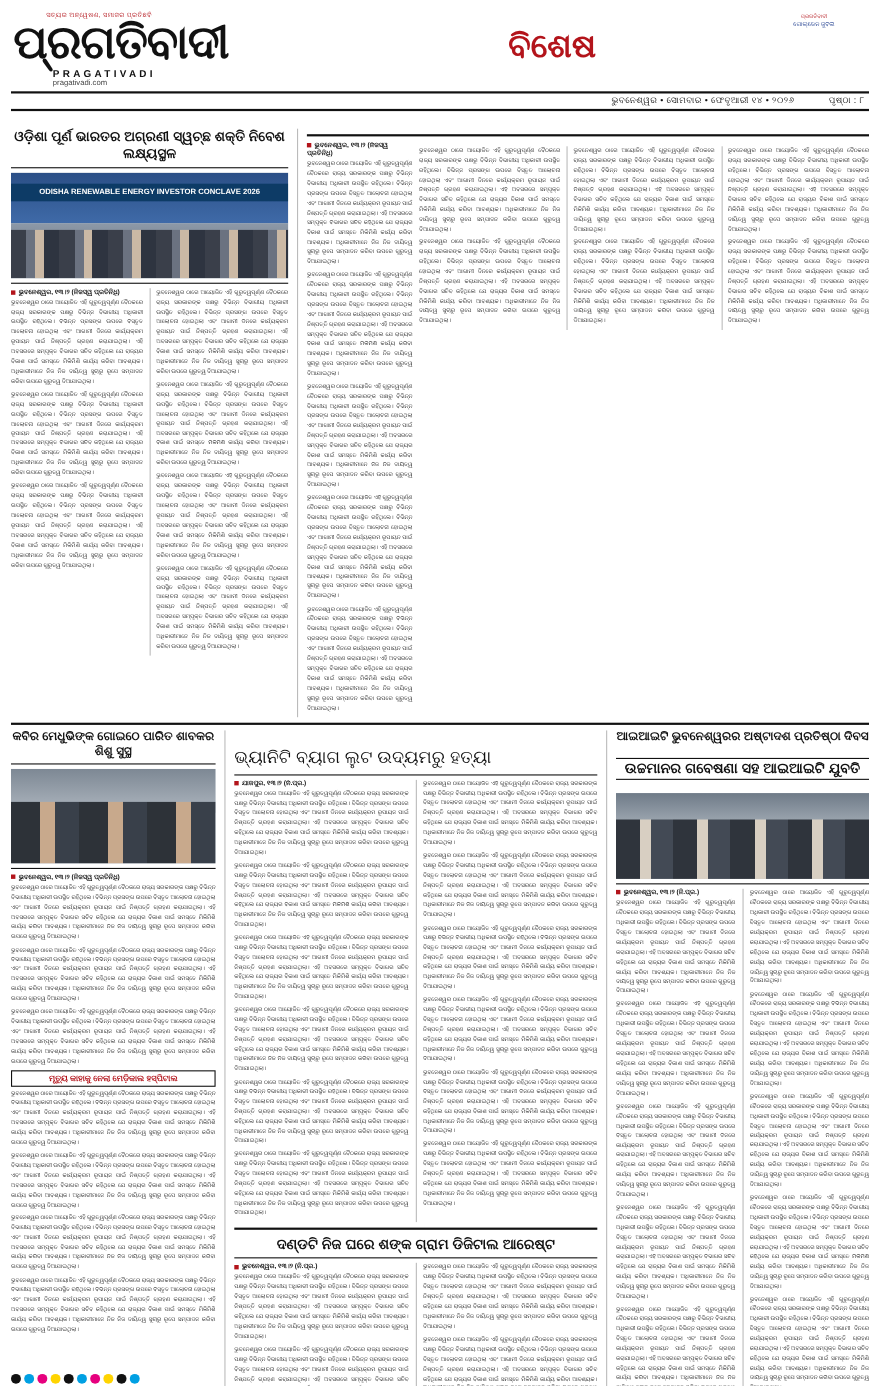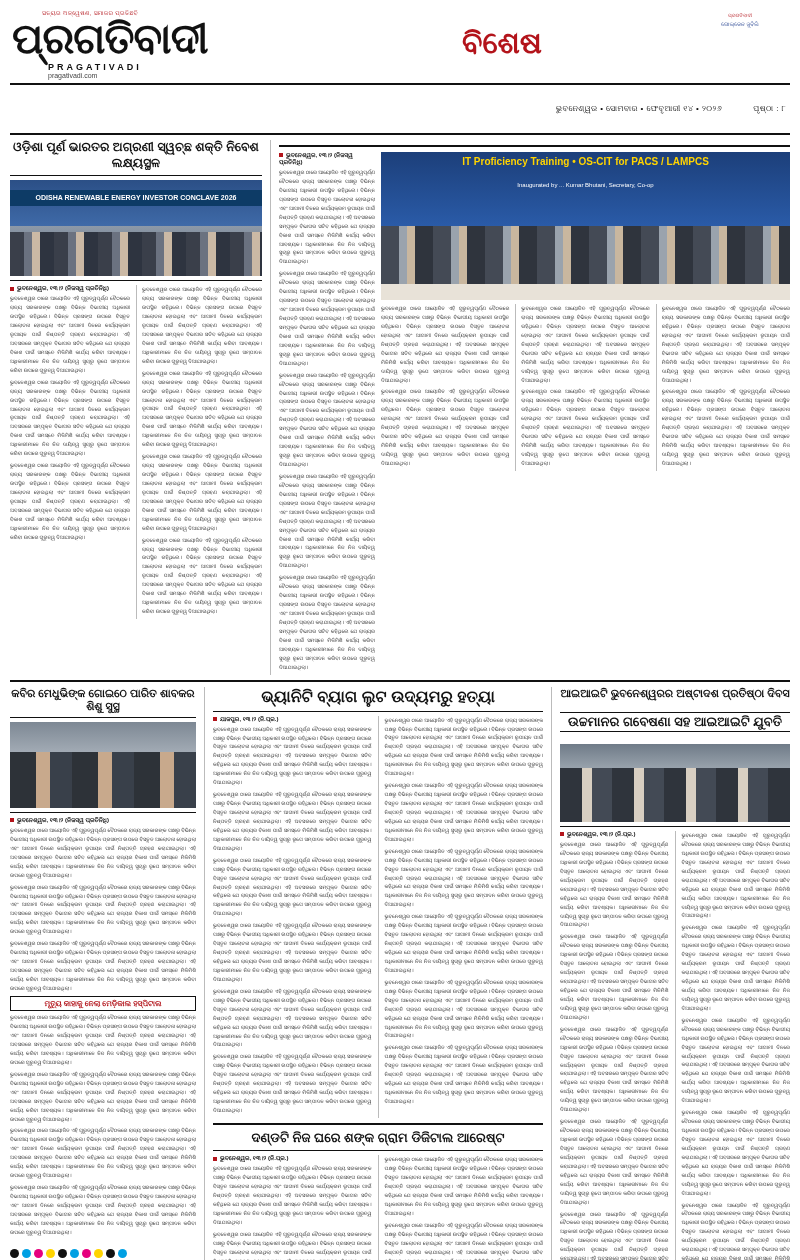--- a/index.html
+++ b/index.html
@@ -16,21 +16,21 @@
   .mast-center{flex:1;text-align:center;padding-top:16px;}
   .mast-center .bish{display:inline-block;font-size:30px;font-weight:bold;color:#b3141b;border:none;padding:0 14px;}
   .mast-right{width:96px;text-align:center;padding-top:2px;}
   .logo50{width:62px;height:62px;border-radius:50%;background:#fff;border:3px solid #1b3a8c;margin:0 auto;position:relative;overflow:hidden;}
   .logo50 .fifty{position:absolute;top:4px;left:0;right:0;font-size:22px;font-weight:bold;color:#b3141b;line-height:1;}
   .logo50 .yrs{position:absolute;bottom:6px;left:0;right:0;font-size:5px;color:#1b3a8c;font-weight:bold;letter-spacing:.5px;}
   .logo-cap{font-size:5.5px;color:#1b3a8c;margin-top:2px;}
   .logo-top{font-size:5px;color:#b3141b;margin-bottom:1px;}
 
   
-  .datebar{border-top:2px solid #111;border-bottom:2px solid #111;display:flex;justify-content:flex-end;align-items:center;padding:19px 4px;margin-top:2px;}
+  .datebar{border-top:2px solid #111;border-bottom:2px solid #111;display:flex;justify-content:flex-end;align-items:center;padding:2px 4px;margin-top:2px;}
   .datebar .d{font-size:8px;color:#111;letter-spacing:.4px;}
 
   
   .rule{border-top:1px solid #111;margin:4px 0;}
   .rule-thick{border-top:2px solid #111;margin:5px 0;}
   .vrule{border-left:1px solid #bbb;}
   .kicker{font-size:11px;font-weight:bold;text-align:center;line-height:1.2;}
   .byline{font-size:6px;font-weight:bold;color:#111;margin-bottom:2px;}
   .byline .sq{display:inline-block;width:4px;height:4px;background:#b3141b;margin-right:3px;vertical-align:middle;}
 
@@ -59,21 +59,21 @@
   .mid-a{width:186px;}
   .mid-b{width:330px;}
   .mid-c{flex:1;}
 
   .boxnote{border:1px solid #111;padding:2px 3px;text-align:center;font-size:7.5px;font-weight:bold;color:#b3141b;line-height:1.25;margin:2px 0;}
 
   .colorbar{position:absolute;bottom:2px;left:10px;display:flex;gap:3px;}
   .colorbar span{display:block;width:9px;height:9px;border-radius:50%;}
 
   .subhead{font-size:13px;font-weight:bold;text-align:center;line-height:1.25;}
-  .subhead2{font-size:16px;font-weight:bold;text-align:center;line-height:1.25;}
+  .subhead2{font-size:16px;font-weight:normal;text-align:left;line-height:1.25;margin-top:16px;}
   .redline{border-top:1px solid #111;border-bottom:1px solid #111;padding:1px 0;}
 </style>
 </head>
 <body>
 
 <div class="page">
 
   <div class="masthead">
     <div class="mast-left">
       <div class="mast-tagline">ସତ୍ୟର ଅନ୍ୱେଷଣ, ସମାଜର ପ୍ରତିଛବି</div>
@@ -88,21 +88,21 @@
       <div class="logo-top">ପ୍ରଗତିବାଦୀ</div>
       <div class="logo-cap">ଗୋଲ୍ଡେନ ଜୁବିଲି</div>
     </div>
   </div>
 
   <div class="datebar">
     <div class="d">ଭୁବନେଶ୍ୱର  •  ସୋମବାର  •  ଫେବୃଆରୀ ୧୪ • ୨୦୨୬</div>
     <div class="d" style="margin-left:31px">ପୃଷ୍ଠା : ୮</div>
   </div>
 
-  <div class="top" style="margin-top:5px">
+  <div class="top" style="margin-top:16px">
 
     <div class="top-left">
       <div class="hl-left">ଓଡ଼ିଶା ପୂର୍ଣ ଭାରତର ଅଗ୍ରଣୀ ସ୍ୱଚ୍ଛ ଶକ୍ତି ନିବେଶ ଲକ୍ଷ୍ୟସ୍ଥଳ</div>
       <div class="rule"></div>
       <div class="photo" style="height:96px">
         <div class="band" style="top:0;height:46px;background:linear-gradient(180deg,#2b4f86,#3f6aa8)"></div>
         <div class="band" style="top:10px;height:16px;background:#0d3b66;color:#fff;font-size:7px;text-align:center;line-height:16px;font-weight:bold">ODISHA RENEWABLE ENERGY INVESTOR CONCLAVE 2026</div>
         <div class="band" style="top:46px;height:50px;background:linear-gradient(180deg,#8d99a8,#5e6875)"></div>
         <div class="band" style="top:52px;height:44px;background:repeating-linear-gradient(90deg,#3a3f4a 0 14px,#6b7280 14px 22px,#cbb9a5 22px 30px,#2e3440 30px 44px)"></div>
       </div>
@@ -134,27 +134,20 @@
           <div class="byline"><span class="sq"></span><span>ଭୁବନେଶ୍ୱର, ୧୩।୨ (ନିଜସ୍ୱ ପ୍ରତିନିଧି)</span></div>
           <div class="txt">
               <p>ଭୁବନେଶ୍ୱର ଠାରେ ଆୟୋଜିତ ଏହି ଗୁରୁତ୍ୱପୂର୍ଣ୍ଣ ବୈଠକରେ ରାଜ୍ୟ ସରକାରଙ୍କ ପକ୍ଷରୁ ବିଭିନ୍ନ ବିଭାଗୀୟ ଅଧିକାରୀ ଉପସ୍ଥିତ ରହିଥିଲେ। ବିଭିନ୍ନ ପ୍ରସଙ୍ଗ ଉପରେ ବିସ୍ତୃତ ଆଲୋଚନା ହୋଇଥିଲା ଏବଂ ଆଗାମୀ ଦିନରେ କାର୍ଯ୍ୟକ୍ରମ ରୂପାୟନ ପାଇଁ ନିଷ୍ପତ୍ତି ଗ୍ରହଣ କରାଯାଇଥିଲା। ଏହି ଅବସରରେ ସମ୍ପୃକ୍ତ ବିଭାଗର ସଚିବ କହିଥିଲେ ଯେ ରାଜ୍ୟର ବିକାଶ ପାଇଁ ସମସ୍ତେ ମିଳିମିଶି କାର୍ଯ୍ୟ କରିବା ଆବଶ୍ୟକ। ଅଧିକାରୀମାନେ ନିଜ ନିଜ ଦାୟିତ୍ୱ ସୁଚାରୁ ରୂପେ ସମ୍ପାଦନ କରିବା ଉପରେ ଗୁରୁତ୍ୱ ଦିଆଯାଇଥିଲା।</p>
               <p>ଭୁବନେଶ୍ୱର ଠାରେ ଆୟୋଜିତ ଏହି ଗୁରୁତ୍ୱପୂର୍ଣ୍ଣ ବୈଠକରେ ରାଜ୍ୟ ସରକାରଙ୍କ ପକ୍ଷରୁ ବିଭିନ୍ନ ବିଭାଗୀୟ ଅଧିକାରୀ ଉପସ୍ଥିତ ରହିଥିଲେ। ବିଭିନ୍ନ ପ୍ରସଙ୍ଗ ଉପରେ ବିସ୍ତୃତ ଆଲୋଚନା ହୋଇଥିଲା ଏବଂ ଆଗାମୀ ଦିନରେ କାର୍ଯ୍ୟକ୍ରମ ରୂପାୟନ ପାଇଁ ନିଷ୍ପତ୍ତି ଗ୍ରହଣ କରାଯାଇଥିଲା। ଏହି ଅବସରରେ ସମ୍ପୃକ୍ତ ବିଭାଗର ସଚିବ କହିଥିଲେ ଯେ ରାଜ୍ୟର ବିକାଶ ପାଇଁ ସମସ୍ତେ ମିଳିମିଶି କାର୍ଯ୍ୟ କରିବା ଆବଶ୍ୟକ। ଅଧିକାରୀମାନେ ନିଜ ନିଜ ଦାୟିତ୍ୱ ସୁଚାରୁ ରୂପେ ସମ୍ପାଦନ କରିବା ଉପରେ ଗୁରୁତ୍ୱ ଦିଆଯାଇଥିଲା।</p>
               <p>ଭୁବନେଶ୍ୱର ଠାରେ ଆୟୋଜିତ ଏହି ଗୁରୁତ୍ୱପୂର୍ଣ୍ଣ ବୈଠକରେ ରାଜ୍ୟ ସରକାରଙ୍କ ପକ୍ଷରୁ ବିଭିନ୍ନ ବିଭାଗୀୟ ଅଧିକାରୀ ଉପସ୍ଥିତ ରହିଥିଲେ। ବିଭିନ୍ନ ପ୍ରସଙ୍ଗ ଉପରେ ବିସ୍ତୃତ ଆଲୋଚନା ହୋଇଥିଲା ଏବଂ ଆଗାମୀ ଦିନରେ କାର୍ଯ୍ୟକ୍ରମ ରୂପାୟନ ପାଇଁ ନିଷ୍ପତ୍ତି ଗ୍ରହଣ କରାଯାଇଥିଲା। ଏହି ଅବସରରେ ସମ୍ପୃକ୍ତ ବିଭାଗର ସଚିବ କହିଥିଲେ ଯେ ରାଜ୍ୟର ବିକାଶ ପାଇଁ ସମସ୍ତେ ମିଳିମିଶି କାର୍ଯ୍ୟ କରିବା ଆବଶ୍ୟକ। ଅଧିକାରୀମାନେ ନିଜ ନିଜ ଦାୟିତ୍ୱ ସୁଚାରୁ ରୂପେ ସମ୍ପାଦନ କରିବା ଉପରେ ଗୁରୁତ୍ୱ ଦିଆଯାଇଥିଲା।</p>
               <p>ଭୁବନେଶ୍ୱର ଠାରେ ଆୟୋଜିତ ଏହି ଗୁରୁତ୍ୱପୂର୍ଣ୍ଣ ବୈଠକରେ ରାଜ୍ୟ ସରକାରଙ୍କ ପକ୍ଷରୁ ବିଭିନ୍ନ ବିଭାଗୀୟ ଅଧିକାରୀ ଉପସ୍ଥିତ ରହିଥିଲେ। ବିଭିନ୍ନ ପ୍ରସଙ୍ଗ ଉପରେ ବିସ୍ତୃତ ଆଲୋଚନା ହୋଇଥିଲା ଏବଂ ଆଗାମୀ ଦିନରେ କାର୍ଯ୍ୟକ୍ରମ ରୂପାୟନ ପାଇଁ ନିଷ୍ପତ୍ତି ଗ୍ରହଣ କରାଯାଇଥିଲା। ଏହି ଅବସରରେ ସମ୍ପୃକ୍ତ ବିଭାଗର ସଚିବ କହିଥିଲେ ଯେ ରାଜ୍ୟର ବିକାଶ ପାଇଁ ସମସ୍ତେ ମିଳିମିଶି କାର୍ଯ୍ୟ କରିବା ଆବଶ୍ୟକ। ଅଧିକାରୀମାନେ ନିଜ ନିଜ ଦାୟିତ୍ୱ ସୁଚାରୁ ରୂପେ ସମ୍ପାଦନ କରିବା ଉପରେ ଗୁରୁତ୍ୱ ଦିଆଯାଇଥିଲା।</p>
               <p>ଭୁବନେଶ୍ୱର ଠାରେ ଆୟୋଜିତ ଏହି ଗୁରୁତ୍ୱପୂର୍ଣ୍ଣ ବୈଠକରେ ରାଜ୍ୟ ସରକାରଙ୍କ ପକ୍ଷରୁ ବିଭିନ୍ନ ବିଭାଗୀୟ ଅଧିକାରୀ ଉପସ୍ଥିତ ରହିଥିଲେ। ବିଭିନ୍ନ ପ୍ରସଙ୍ଗ ଉପରେ ବିସ୍ତୃତ ଆଲୋଚନା ହୋଇଥିଲା ଏବଂ ଆଗାମୀ ଦିନରେ କାର୍ଯ୍ୟକ୍ରମ ରୂପାୟନ ପାଇଁ ନିଷ୍ପତ୍ତି ଗ୍ରହଣ କରାଯାଇଥିଲା। ଏହି ଅବସରରେ ସମ୍ପୃକ୍ତ ବିଭାଗର ସଚିବ କହିଥିଲେ ଯେ ରାଜ୍ୟର ବିକାଶ ପାଇଁ ସମସ୍ତେ ମିଳିମିଶି କାର୍ଯ୍ୟ କରିବା ଆବଶ୍ୟକ। ଅଧିକାରୀମାନେ ନିଜ ନିଜ ଦାୟିତ୍ୱ ସୁଚାରୁ ରୂପେ ସମ୍ପାଦନ କରିବା ଉପରେ ଗୁରୁତ୍ୱ ଦିଆଯାଇଥିଲା।</p>
             </div>
         </div>
         <div style="flex:1">
-          <div class="photo" style="height:148px">
-            <div class="band" style="top:0;height:74px;background:linear-gradient(180deg,#1c3f7a,#2a5ba8)"></div>
-            <div class="band" style="top:4px;height:22px;color:#ffd400;font-size:10px;font-weight:bold;text-align:center;line-height:11px">IT Proficiency Training • OS-CIT for PACS / LAMPCS</div>
-            <div class="band" style="top:30px;height:14px;color:#fff;font-size:6px;text-align:center">Inaugurated by ... Kumar Bhutani, Secretary, Co-op</div>
-            <div class="band" style="top:74px;height:74px;background:repeating-linear-gradient(90deg,#444a55 0 18px,#9aa3ad 18px 26px,#c9b79f 26px 34px,#2f343d 34px 52px)"></div>
-            <div class="band" style="bottom:0;height:16px;background:#e8e2d8"></div>
-          </div>
           <div class="cols3" style="margin-top:4px">
             <div class="col">
                 <div class="txt">
                   <p>ଭୁବନେଶ୍ୱର ଠାରେ ଆୟୋଜିତ ଏହି ଗୁରୁତ୍ୱପୂର୍ଣ୍ଣ ବୈଠକରେ ରାଜ୍ୟ ସରକାରଙ୍କ ପକ୍ଷରୁ ବିଭିନ୍ନ ବିଭାଗୀୟ ଅଧିକାରୀ ଉପସ୍ଥିତ ରହିଥିଲେ। ବିଭିନ୍ନ ପ୍ରସଙ୍ଗ ଉପରେ ବିସ୍ତୃତ ଆଲୋଚନା ହୋଇଥିଲା ଏବଂ ଆଗାମୀ ଦିନରେ କାର୍ଯ୍ୟକ୍ରମ ରୂପାୟନ ପାଇଁ ନିଷ୍ପତ୍ତି ଗ୍ରହଣ କରାଯାଇଥିଲା। ଏହି ଅବସରରେ ସମ୍ପୃକ୍ତ ବିଭାଗର ସଚିବ କହିଥିଲେ ଯେ ରାଜ୍ୟର ବିକାଶ ପାଇଁ ସମସ୍ତେ ମିଳିମିଶି କାର୍ଯ୍ୟ କରିବା ଆବଶ୍ୟକ। ଅଧିକାରୀମାନେ ନିଜ ନିଜ ଦାୟିତ୍ୱ ସୁଚାରୁ ରୂପେ ସମ୍ପାଦନ କରିବା ଉପରେ ଗୁରୁତ୍ୱ ଦିଆଯାଇଥିଲା।</p>
                   <p>ଭୁବନେଶ୍ୱର ଠାରେ ଆୟୋଜିତ ଏହି ଗୁରୁତ୍ୱପୂର୍ଣ୍ଣ ବୈଠକରେ ରାଜ୍ୟ ସରକାରଙ୍କ ପକ୍ଷରୁ ବିଭିନ୍ନ ବିଭାଗୀୟ ଅଧିକାରୀ ଉପସ୍ଥିତ ରହିଥିଲେ। ବିଭିନ୍ନ ପ୍ରସଙ୍ଗ ଉପରେ ବିସ୍ତୃତ ଆଲୋଚନା ହୋଇଥିଲା ଏବଂ ଆଗାମୀ ଦିନରେ କାର୍ଯ୍ୟକ୍ରମ ରୂପାୟନ ପାଇଁ ନିଷ୍ପତ୍ତି ଗ୍ରହଣ କରାଯାଇଥିଲା। ଏହି ଅବସରରେ ସମ୍ପୃକ୍ତ ବିଭାଗର ସଚିବ କହିଥିଲେ ଯେ ରାଜ୍ୟର ବିକାଶ ପାଇଁ ସମସ୍ତେ ମିଳିମିଶି କାର୍ଯ୍ୟ କରିବା ଆବଶ୍ୟକ। ଅଧିକାରୀମାନେ ନିଜ ନିଜ ଦାୟିତ୍ୱ ସୁଚାରୁ ରୂପେ ସମ୍ପାଦନ କରିବା ଉପରେ ଗୁରୁତ୍ୱ ଦିଆଯାଇଥିଲା।</p>
                 </div>
               </div>
             <div class="col vrule" style="padding-left:5px">
                 <div class="txt">
                   <p>ଭୁବନେଶ୍ୱର ଠାରେ ଆୟୋଜିତ ଏହି ଗୁରୁତ୍ୱପୂର୍ଣ୍ଣ ବୈଠକରେ ରାଜ୍ୟ ସରକାରଙ୍କ ପକ୍ଷରୁ ବିଭିନ୍ନ ବିଭାଗୀୟ ଅଧିକାରୀ ଉପସ୍ଥିତ ରହିଥିଲେ। ବିଭିନ୍ନ ପ୍ରସଙ୍ଗ ଉପରେ ବିସ୍ତୃତ ଆଲୋଚନା ହୋଇଥିଲା ଏବଂ ଆଗାମୀ ଦିନରେ କାର୍ଯ୍ୟକ୍ରମ ରୂପାୟନ ପାଇଁ ନିଷ୍ପତ୍ତି ଗ୍ରହଣ କରାଯାଇଥିଲା। ଏହି ଅବସରରେ ସମ୍ପୃକ୍ତ ବିଭାଗର ସଚିବ କହିଥିଲେ ଯେ ରାଜ୍ୟର ବିକାଶ ପାଇଁ ସମସ୍ତେ ମିଳିମିଶି କାର୍ଯ୍ୟ କରିବା ଆବଶ୍ୟକ। ଅଧିକାରୀମାନେ ନିଜ ନିଜ ଦାୟିତ୍ୱ ସୁଚାରୁ ରୂପେ ସମ୍ପାଦନ କରିବା ଉପରେ ଗୁରୁତ୍ୱ ଦିଆଯାଇଥିଲା।</p>

